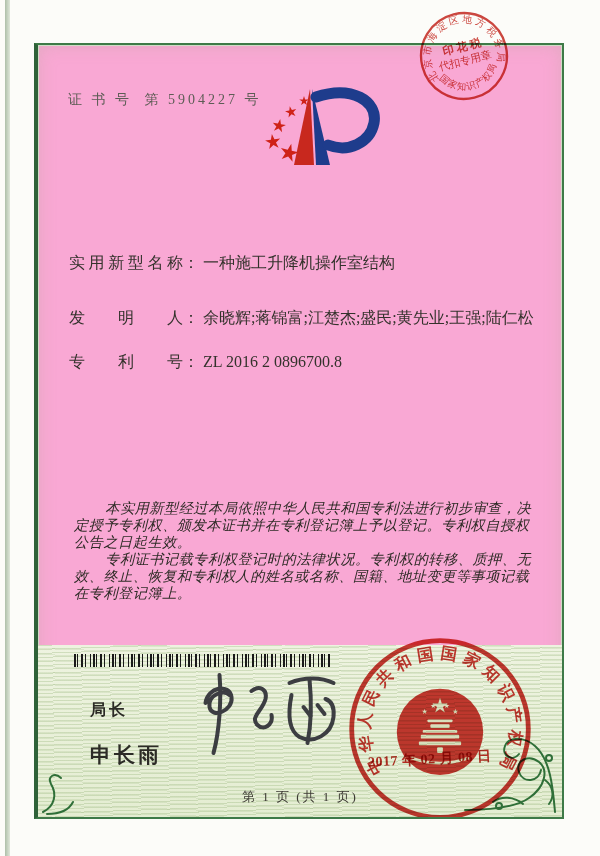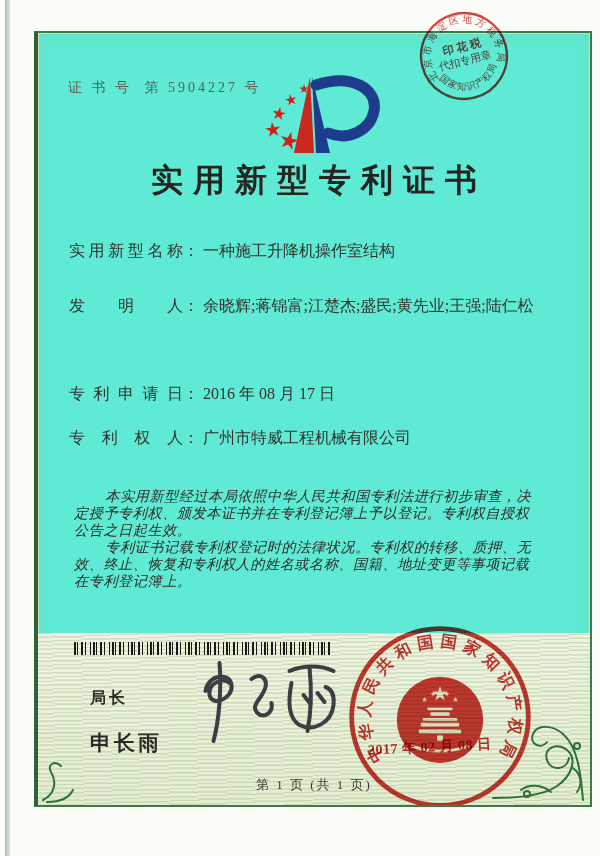--- a/index.html
+++ b/index.html
@@ -4,25 +4,24 @@
 <style>
   html,body{margin:0;padding:0;}
   body{
     width:600px;height:856px;background:#fcfcf9;overflow:hidden;
     font-family:"Liberation Serif","DejaVu Serif",serif;
   }
   .page{position:relative;width:600px;height:856px;background:#fcfcf9;overflow:hidden;}
   .spine{position:absolute;left:5px;top:0;width:5px;height:100%;
     background:linear-gradient(90deg,#aebfa9,#dfe7da);}
   .cert{
-    position:absolute;left:34px;top:31px;width:524px;height:772px;
-    background:#5eead4;border:2px solid #3e7a48;border-left:4px solid #2f6239;
+    position:absolute;left:34px;top:43px;width:524px;height:772px;
+    background:#f9a8d4;border:2px solid #3e7a48;border-left:4px solid #2f6239;
     box-shadow:inset 0 0 0 1px #cfdcc6, inset 0 0 18px rgba(160,170,130,.25);
     overflow:hidden;
-    padding-left:28px;
   }
   .band{
     position:absolute;left:0;bottom:0;width:100%;height:172px;
     background:
       repeating-linear-gradient(178deg, rgba(138,172,108,.30) 0 1px, rgba(240,245,230,0) 1px 4px),
       repeating-linear-gradient(2deg, rgba(138,172,108,.18) 0 1px, rgba(240,245,230,0) 1px 6px),
       linear-gradient(180deg,#eef3e0,#e4edd2);
   }
   .cert-no{position:absolute;left:30px;top:46px;font-size:14px;color:#5d5c55;letter-spacing:3px;}
   .cert-no span{margin-right:6px;}
@@ -93,33 +92,29 @@
       <use href="#star" transform="translate(52,16) scale(0.5)" fill="#cf2217"></use>
       <use href="#star" transform="translate(39,27) scale(0.6) rotate(-12)" fill="#cf2217"></use>
       <use href="#star" transform="translate(27,41) scale(0.7) rotate(10)" fill="#cf2217"></use>
       <use href="#star" transform="translate(21,57) scale(0.8) rotate(-8)" fill="#cf2217"></use>
       <use href="#star" transform="translate(37,68) scale(0.95) rotate(14)" fill="#cf2217"></use>
       <path d="M58,4 L42,80 L62,80 Z" fill="#c8281e"></path>
       <path d="M60,4 L64,80 L78,80 Z" fill="#1e3c8c"></path>
       <path d="M64,12 C100,0 126,16 122,38 C118,58 96,68 76,60" stroke="#1e3c8c" stroke-width="11" fill="none" stroke-linecap="round"></path>
     </svg>
 
-    <div class="title">实用新型专利证书</div>
 
     <div class="field" style="top:208px">
       <span class="flabel">实用新型名称</span><span class="fcolon">：</span><span>一种施工升降机操作室结构</span>
     </div>
     <div class="field" style="top:263px">
       <span class="flabel">发明人</span><span class="fcolon">：</span><span>余晓辉;蒋锦富;江楚杰;盛民;黄先业;王强;陆仁松</span>
     </div>
-    <div class="field" style="top:351px">
-      <span class="flabel">专利申请日</span><span class="fcolon">：</span><span>2016 年 08 月 17 日</span>
-    </div>
-    <div class="field" style="top:395px">
-      <span class="flabel">专利权人</span><span class="fcolon">：</span><span>广州市特威工程机械有限公司</span>
+    <div class="field" style="top:307px">
+      <span class="flabel">专利号</span><span class="fcolon">：</span><span>ZL 2016 2 0896700.8</span>
     </div>
 
     <div class="paras">
       <p>本实用新型经过本局依照中华人民共和国专利法进行初步审查，决定授予专利权、颁发本证书并在专利登记簿上予以登记。专利权自授权公告之日起生效。</p>
       <p>专利证书记载专利权登记时的法律状况。专利权的转移、质押、无效、终止、恢复和专利权人的姓名或名称、国籍、地址变更等事项记载在专利登记簿上。</p>
     </div>
 
     <div class="barcode"></div>
 
     <div class="director-title">局长</div>

